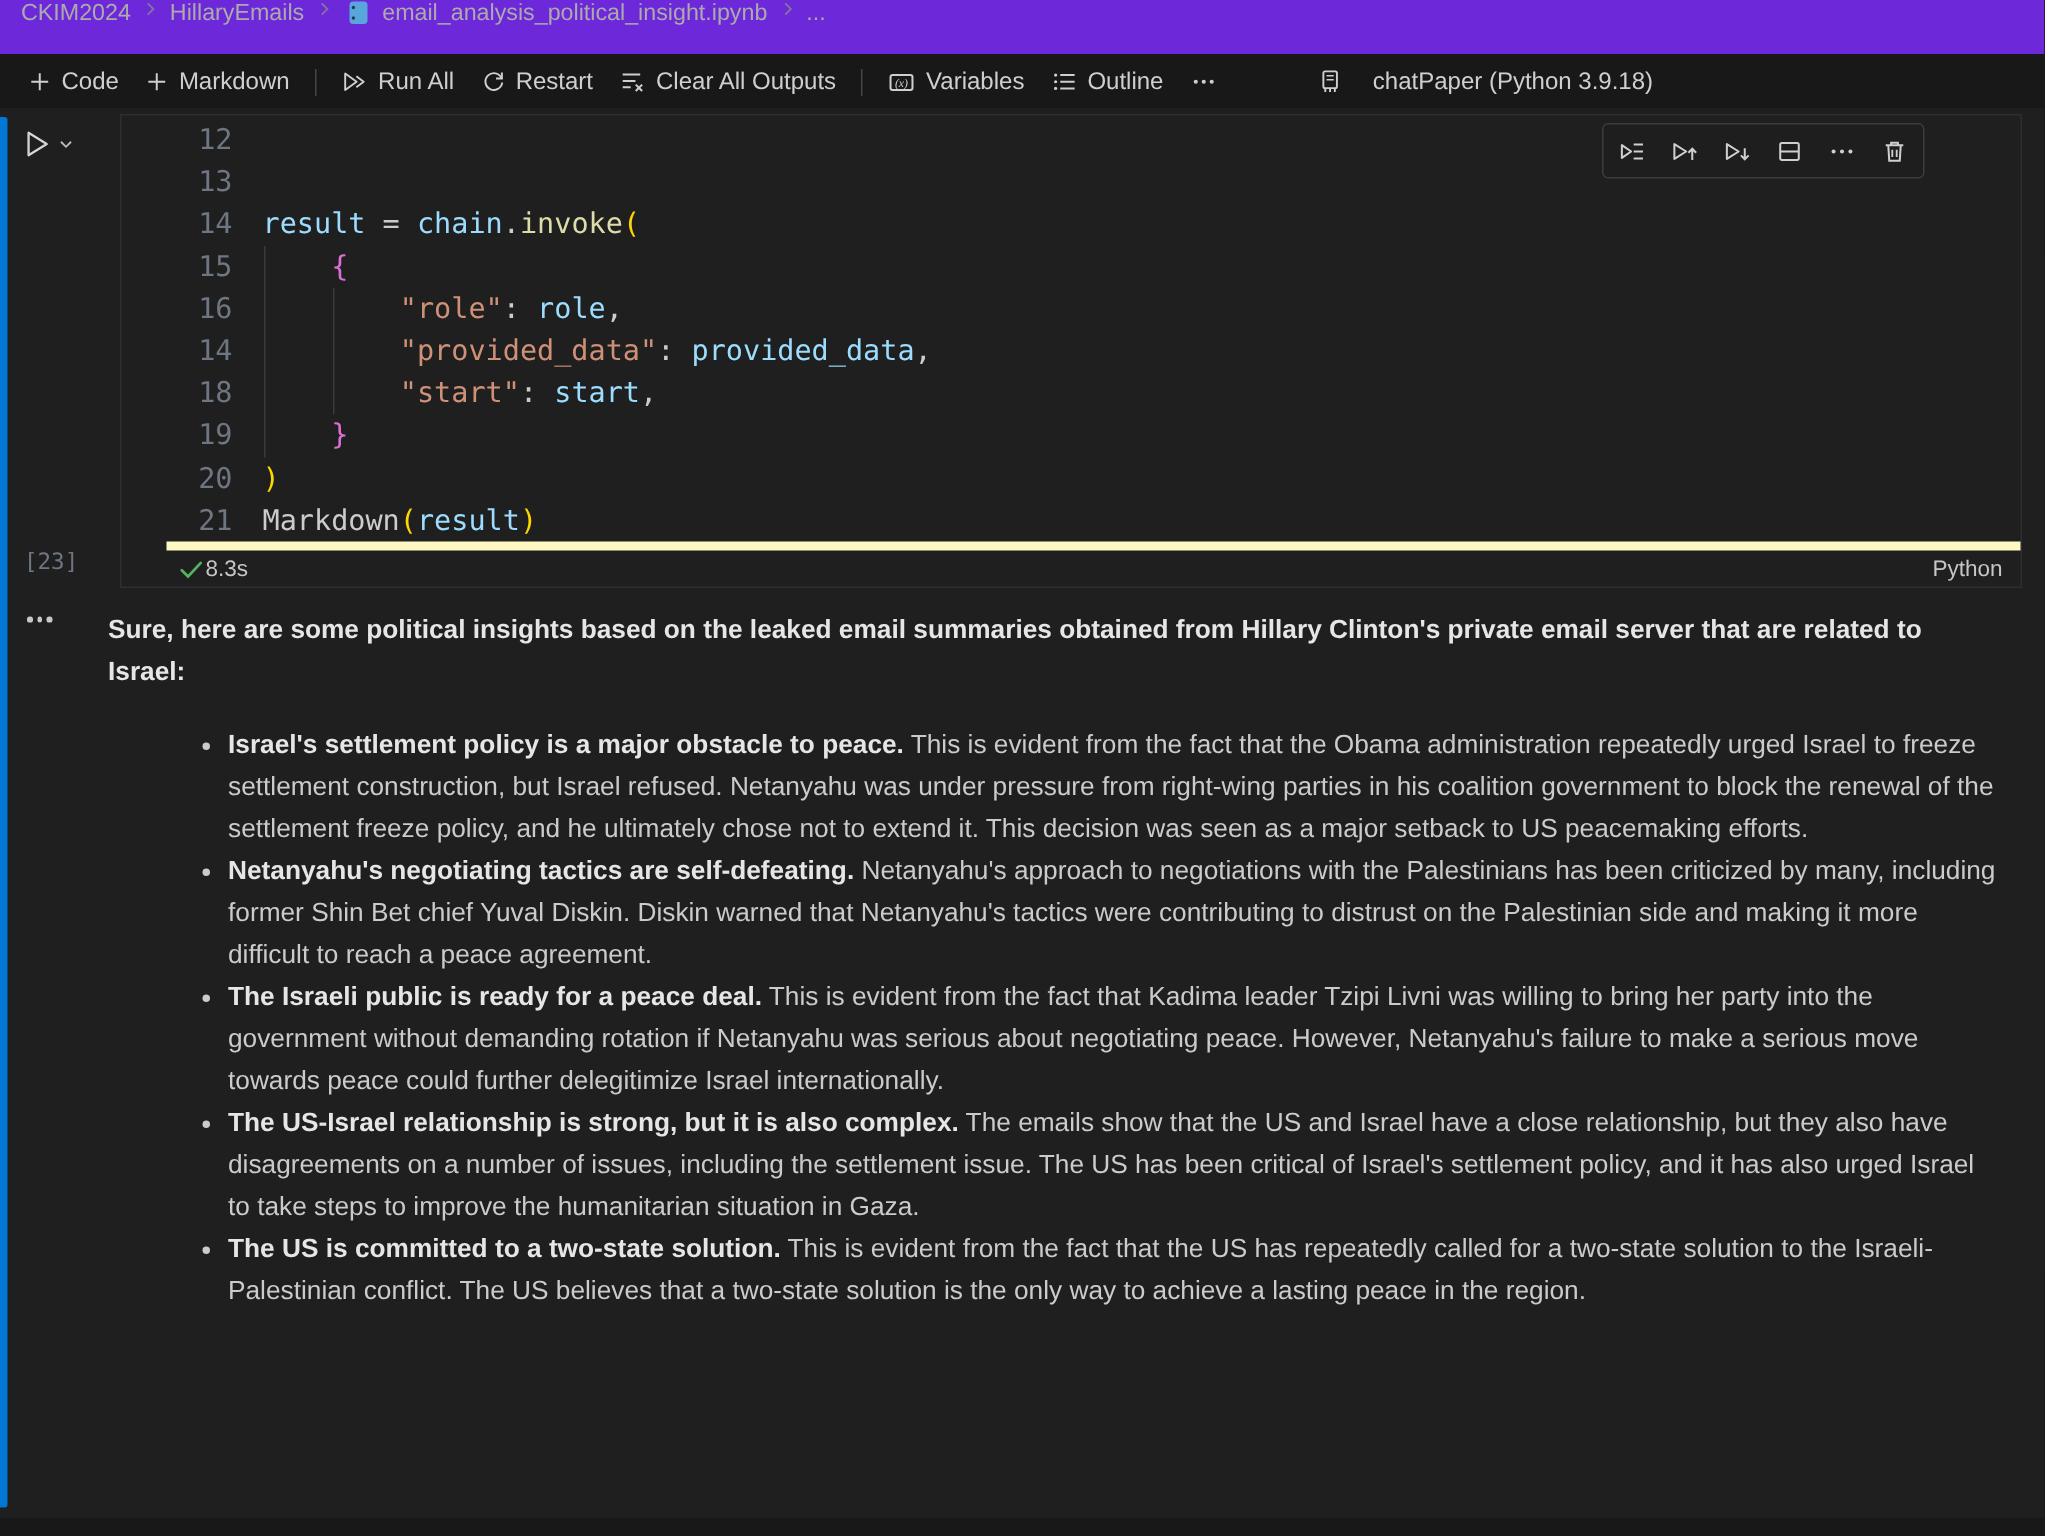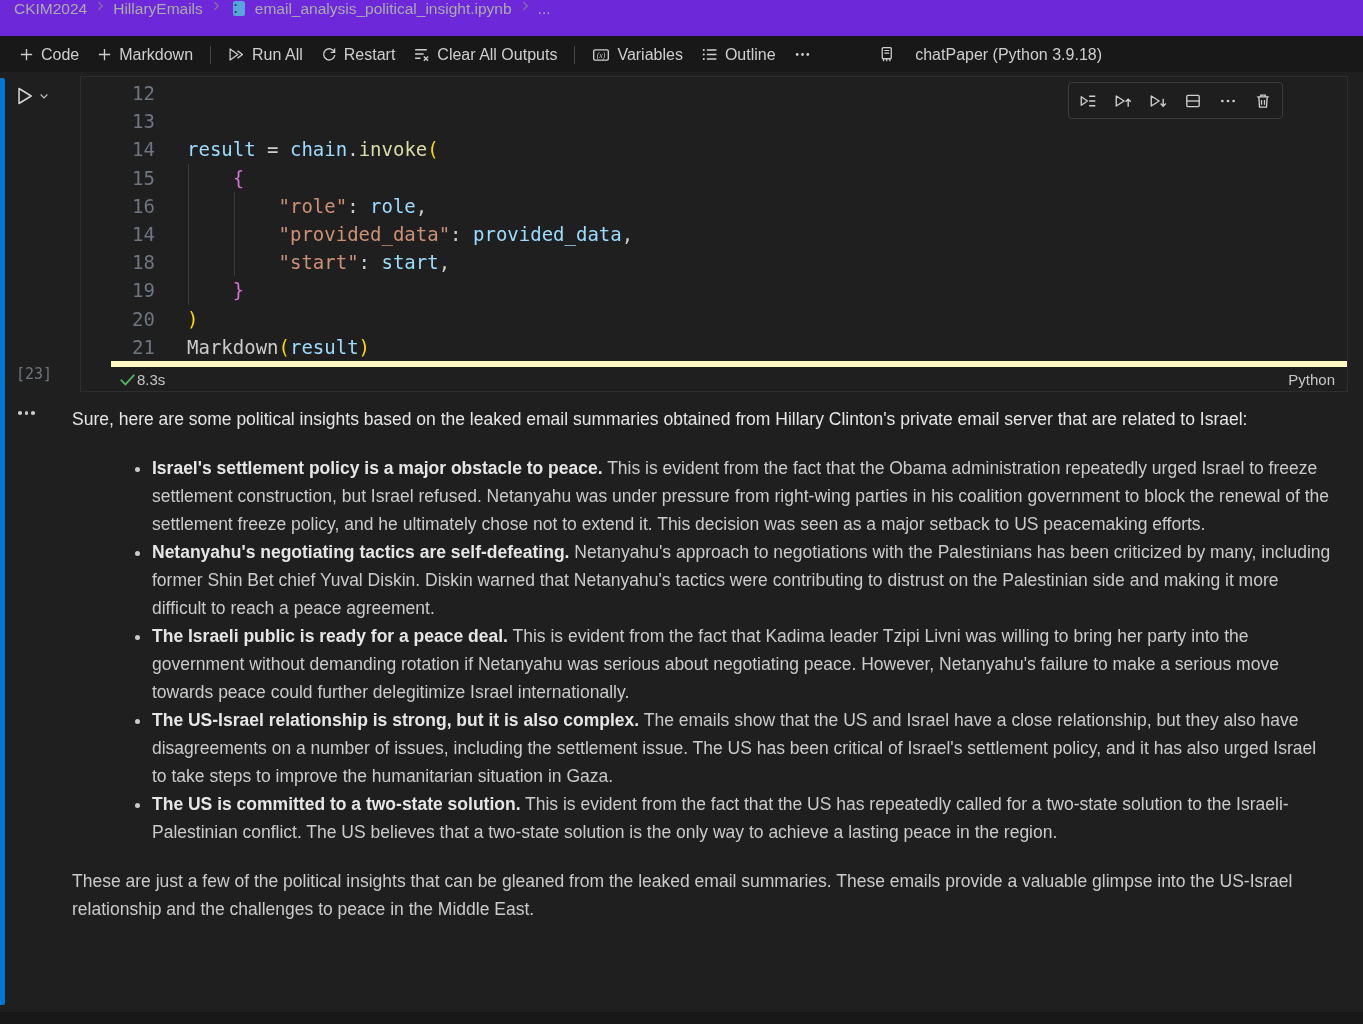--- a/index.html
+++ b/index.html
@@ -34,21 +34,21 @@
   .run-btn { position:absolute; top:13px; left:13px; display:flex;
     align-items:center; gap:3px; cursor:pointer; color:#d4d4d4; }
 
   .editor-box { position:absolute; top:4px; left:80px; width:1268px; height:316px;
     background:#1f1f1f; border:1px solid #2e2e32;padding-left:30px; }
   .code-lines { padding-top:2px; height:284px; overflow:hidden;
     font-family:"DejaVu Sans Mono", monospace; font-size:19px; }
   .code-row { display:flex; height:28.2px; line-height:28.2px; }
   .ln { width:44px; text-align:right; color:#6e7681; flex:0 0 auto;
     user-select:none; }
-  .code-text { margin-left:32px; position:relative; white-space:pre; flex:1; }
+  .code-text { margin-left:20px; position:relative; white-space:pre; flex:1; }
   .guide { position:absolute; top:0; bottom:0; width:1px; background:#3a3a3a; }
   .tk-v { color:var(--tok-v,#9CDCFE); } .tk-f { color:var(--tok-f,#DCDCAA); }
   .tk-s { color:var(--tok-s,#CE9178); } .tk-p { color:var(--tok-p,#CCCCCC); }
   .tk-b1 { color:var(--tok-b1,#FFD700); } .tk-b2 { color:var(--tok-b2,#DA70D6); }
 
   .cell-status-bar { height:30px; display:flex; align-items:center;
     padding:0 12px 0 7px; font-size:15px; color:#c6c6c6;
     border-top:6px solid #fef9c3; }
   .status-lang { margin-left:auto; }
 
@@ -62,21 +62,21 @@
     justify-content:center; border-radius:4px; cursor:pointer; color:#cfcfcf; }
 
   
   .output-menu { position:absolute; top:335px; left:16px; display:flex; gap:3px;
     cursor:pointer; padding:4px 2px; }
   .output-menu i { width:3.5px; height:3.5px; border-radius:50%;
     background:#c8c8c8; }
 
   .output-content { position:absolute; top:326px; left:72px; width:1262px;
     font-size:17.5px; line-height:28px; color:#cbcbcb; }
-  .output-content .intro { margin-top:7px; font-weight:normal; color:#e6e6e6; }
+  .output-content .intro { margin-top:7px; font-weight:bold; color:#e6e6e6; }
   .output-content ul { margin-top:21px; padding-left:60px; }
   .output-content li { padding-left:0;margin-left:20px; }
   .output-content li strong { color:#e6e6e6; }
   .output-content .outro { margin-top:21px; }
 </style>
 </head>
 <body>
 
 <div class="breadcrumb-bar">
   <span class="crumb">CKIM2024</span>
@@ -281,17 +281,16 @@
 
   <div class="output-content">
     <p class="intro">Sure, here are some political insights based on the leaked email summaries obtained from Hillary Clinton's private email server that are related to Israel:</p>
     <ul>
       <li><strong>Israel's settlement policy is a major obstacle to peace.</strong><span> This is evident from the fact that the Obama administration repeatedly urged Israel to freeze settlement construction, but Israel refused. Netanyahu was under pressure from right-wing parties in his coalition government to block the renewal of the settlement freeze policy, and he ultimately chose not to extend it. This decision was seen as a major setback to US peacemaking efforts.</span></li>
       <li><strong>Netanyahu's negotiating tactics are self-defeating.</strong><span> Netanyahu's approach to negotiations with the Palestinians has been criticized by many, including former Shin Bet chief Yuval Diskin. Diskin warned that Netanyahu's tactics were contributing to distrust on the Palestinian side and making it more difficult to reach a peace agreement.</span></li>
       <li><strong>The Israeli public is ready for a peace deal.</strong><span> This is evident from the fact that Kadima leader Tzipi Livni was willing to bring her party into the government without demanding rotation if Netanyahu was serious about negotiating peace. However, Netanyahu's failure to make a serious move towards peace could further delegitimize Israel internationally.</span></li>
       <li><strong>The US-Israel relationship is strong, but it is also complex.</strong><span> The emails show that the US and Israel have a close relationship, but they also have disagreements on a number of issues, including the settlement issue. The US has been critical of Israel's settlement policy, and it has also urged Israel to take steps to improve the humanitarian situation in Gaza.</span></li>
       <li><strong>The US is committed to a two-state solution.</strong><span> This is evident from the fact that the US has repeatedly called for a two-state solution to the Israeli-Palestinian conflict. The US believes that a two-state solution is the only way to achieve a lasting peace in the region.</span></li>
     </ul>
-    <p class="outro">These are just a few of the political insights that can be gleaned from the leaked email summaries. These emails provide a valuable glimpse into the US-Israel relationship and the challenges to peace in the Middle East.</p>
   </div>
 </div>
 
 <div class="focus-bar"></div>
 
 </body></html>

